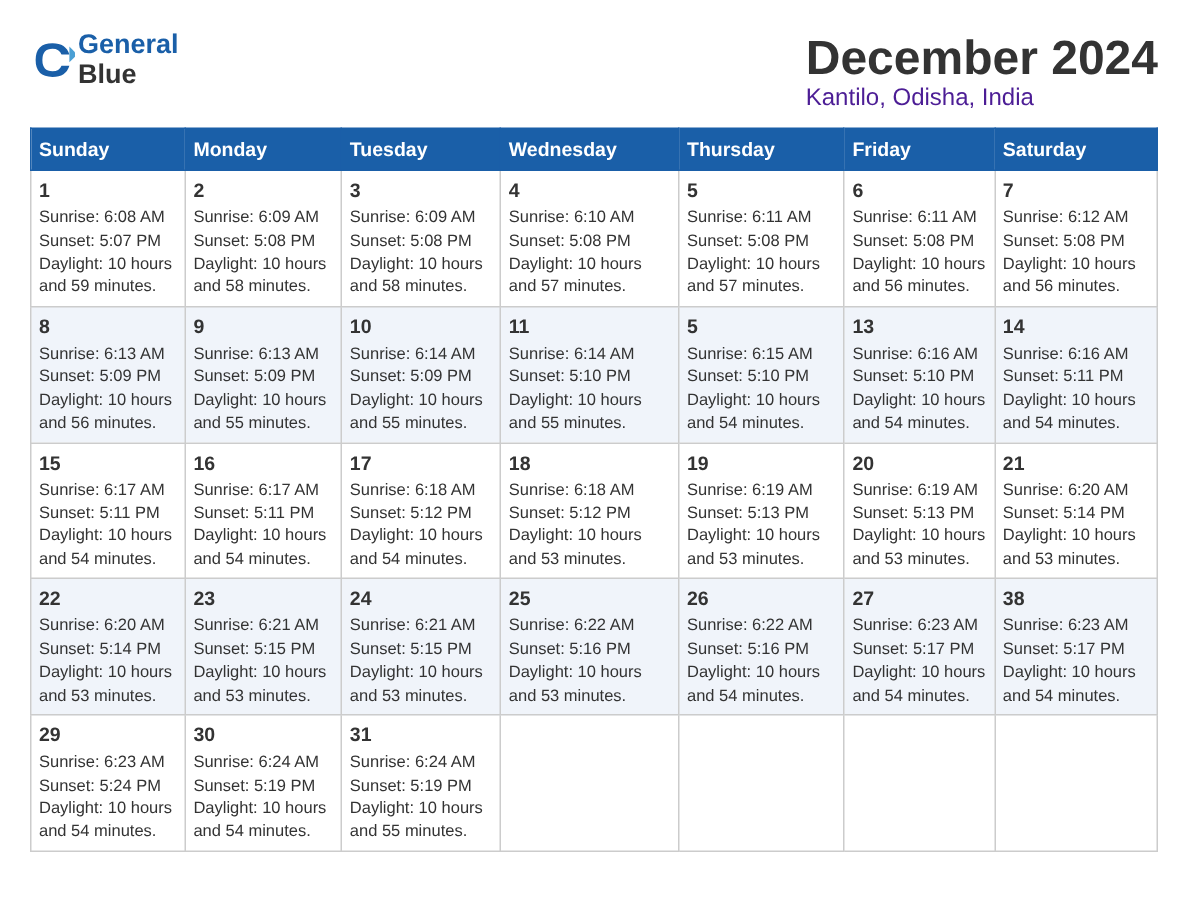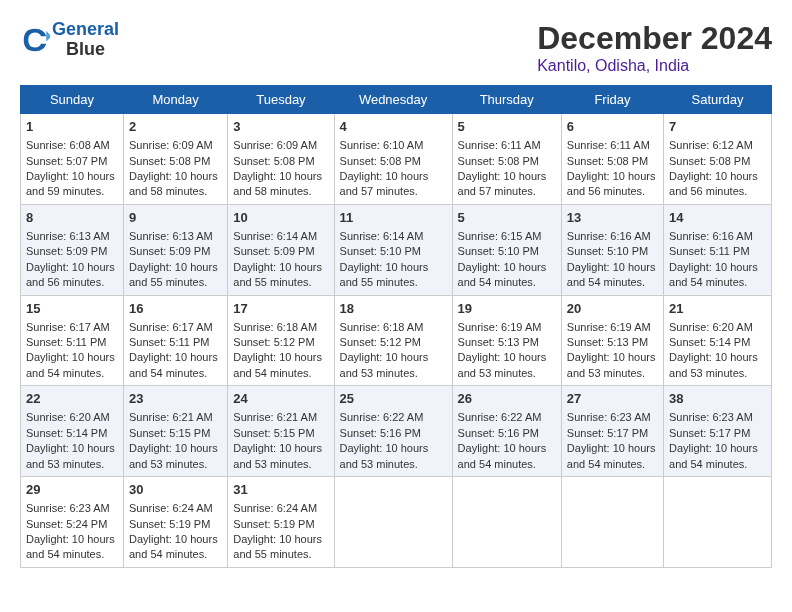--- a/index.html
+++ b/index.html
@@ -12,21 +12,20 @@
     }
     .header {
       display: flex;
       justify-content: space-between;
       align-items: flex-start;
       margin-bottom: 10px;
     }
     .logo {
       display: flex;
       align-items: center;
-      text-align: center;
     }
     .logo-text {
       font-size: 18px;
       font-weight: bold;
       color: #333;
       line-height: 1.1;
     }
     .logo-text span {
       color: #1a5fa8;
     }
@@ -49,23 +48,23 @@
     }
     table {
       width: 100%;
       border-collapse: collapse;
       font-size: 11px;
     }
     thead tr th {
       background-color: #1a5fa8;
       color: #fff;
       padding: 6px 5px;
-      text-align: center;
+      text-align: left;
       font-size: 13px;
-      font-weight: normal;
+      font-weight: bold;
       border: 1px solid #1a5fa8;
     }
     tbody tr td {
       border: 1px solid #ccc;
       padding: 4px 5px;
       vertical-align: top;
       color: #333;
       line-height: 1.4;
     }
     tbody tr:nth-child(odd) td {

